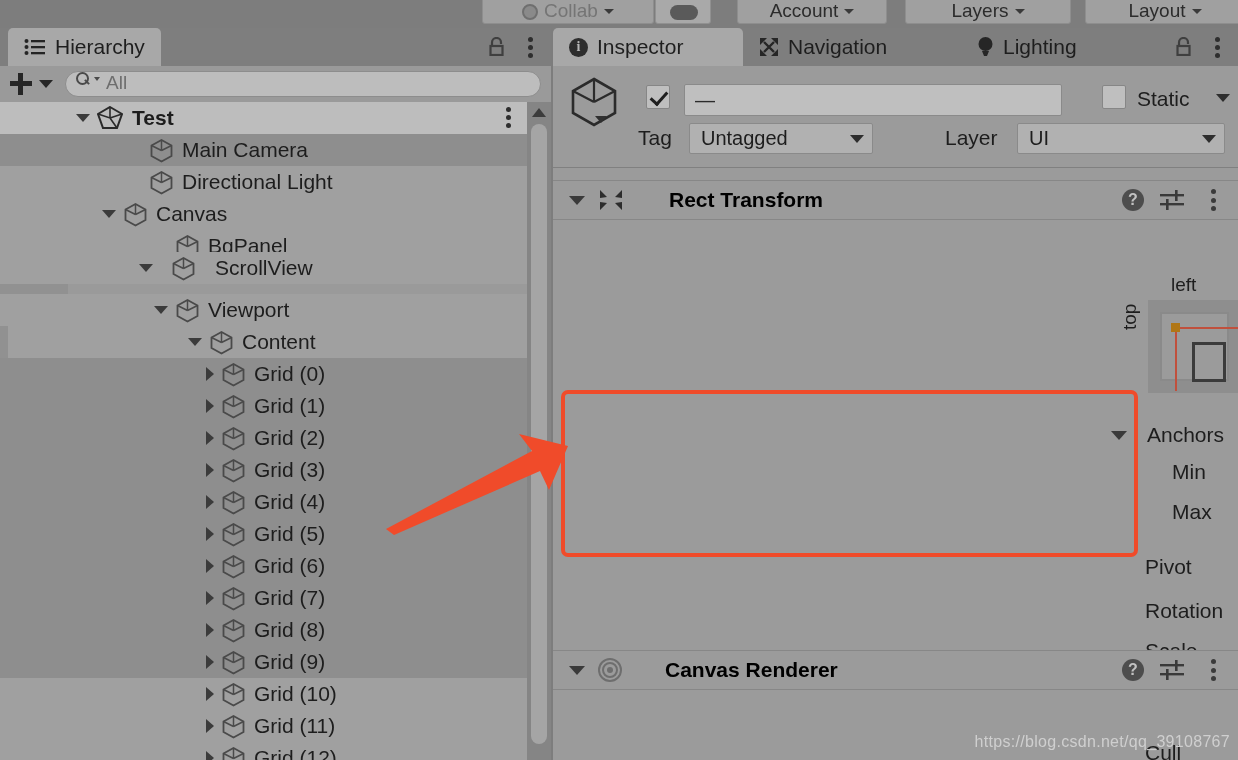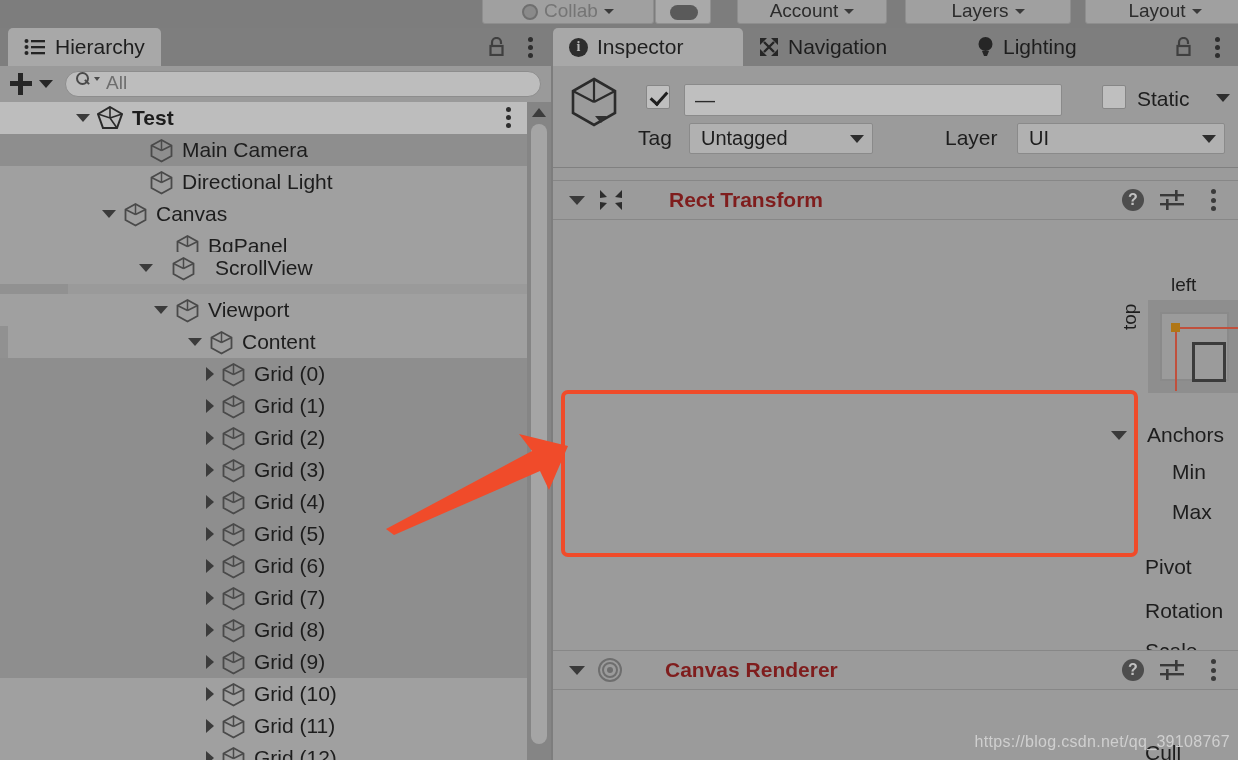--- a/index.html
+++ b/index.html
@@ -217,21 +217,21 @@
   .dd-caret {
     width: 0; height: 0; border-left: 7px solid transparent;
     border-right: 7px solid transparent; border-top: 8px solid #2e2e2e;
   }
 
   .comp-header {
     position: absolute; left: 0; width: 685px; height: 40px;
     background: #9b9b9b; border-top: 1px solid #878787; border-bottom: 1px solid #878787;
     display: flex; align-items: center;
   }
-  .comp-title { font-size: 21px; font-weight: bold; color: #7f1d1d; }
+  .comp-title { font-size: 21px; font-weight: bold; color: #000000; }
   .hdr-disc {
     width: 0; height: 0; border-left: 8px solid transparent;
     border-right: 8px solid transparent; border-top: 9px solid #3a3a3a;
     margin-left: 16px; margin-right: 12px;
   }
   .help-ico {
     width: 22px; height: 22px; border-radius: 50%; background: #4d4d4d;
     color: #c2c2c2; font-size: 16px; font-weight: bold;
     display: flex; align-items: center; justify-content: center;
   }

